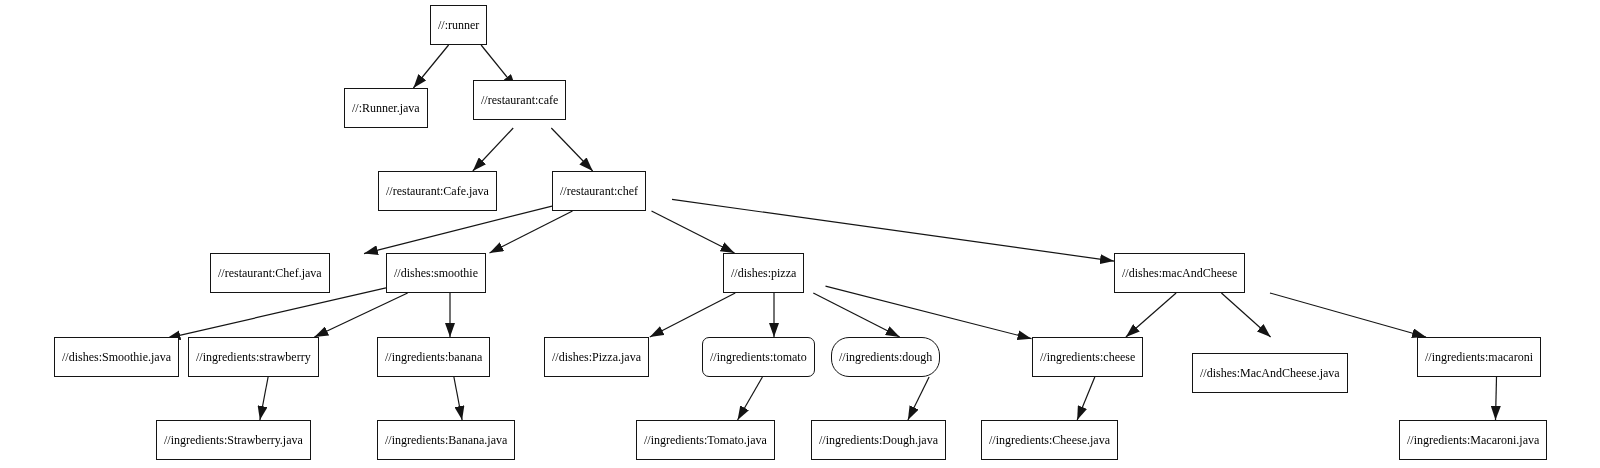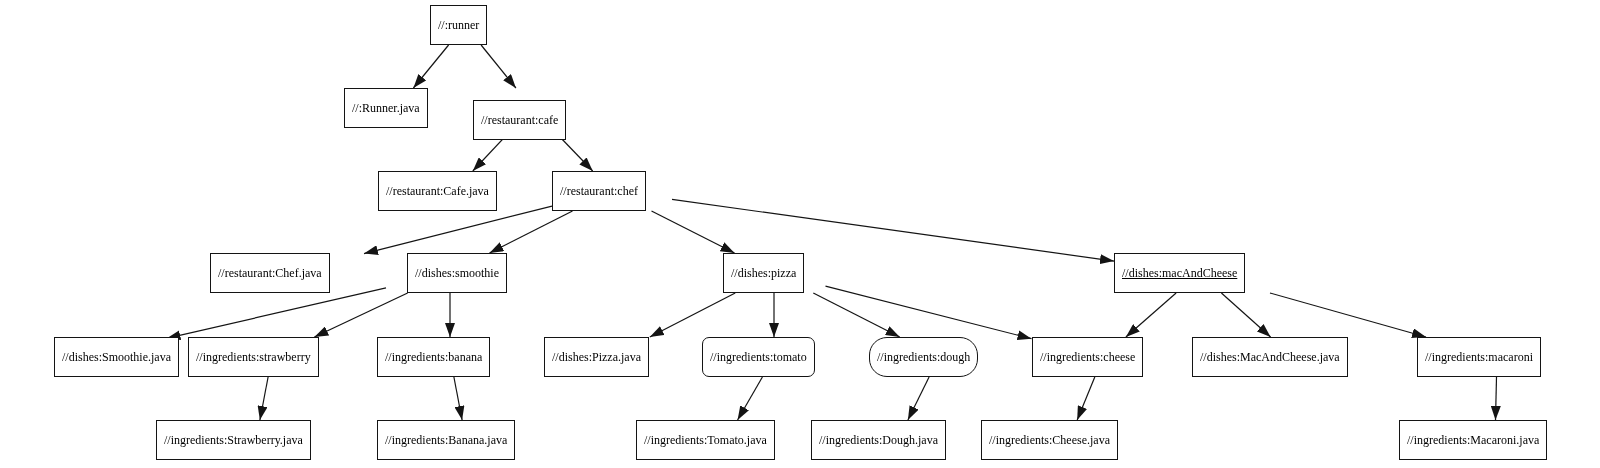--- a/index.html
+++ b/index.html
@@ -67,35 +67,35 @@
       <line x1="929.1" y1="377.0" x2="907.9" y2="420.0" stroke="#141414" stroke-width="1.2" marker-end="url(#arrowhead)"></line>
       <line x1="1094.8" y1="377.0" x2="1077.2" y2="420.0" stroke="#141414" stroke-width="1.2" marker-end="url(#arrowhead)"></line>
       <line x1="1176.1" y1="293.0" x2="1125.9" y2="337.0" stroke="#141414" stroke-width="1.2" marker-end="url(#arrowhead)"></line>
       <line x1="1221.4" y1="293.0" x2="1270.6" y2="337.0" stroke="#141414" stroke-width="1.2" marker-end="url(#arrowhead)"></line>
       <line x1="1270.0" y1="293.0" x2="1426.0" y2="337.0" stroke="#141414" stroke-width="1.2" marker-end="url(#arrowhead)"></line>
       <line x1="1496.5" y1="377.0" x2="1495.5" y2="420.0" stroke="#141414" stroke-width="1.2" marker-end="url(#arrowhead)"></line>
     </svg>
   <div id="node-layer">
       <div class="node" style="left: 430px; top: 5px;">//:runner</div>
       <div class="node" style="left: 344px; top: 88px;">//:Runner.java</div>
-      <div class="node" style="left: 473px; top: 100px;">//restaurant:cafe</div>
+      <div class="node" style="left: 473px; top: 80px;">//restaurant:cafe</div>
       <div class="node" style="left: 378px; top: 171px; font-family: Liberation Serif, serif;">//restaurant:Cafe.java</div>
       <div class="node" style="left: 552px; top: 171px;">//restaurant:chef</div>
       <div class="node" style="left: 210px; top: 253px; text-align: right;">//restaurant:Chef.java</div>
-      <div class="node" style="left: 386px; top: 253px; margin-left: 21px;">//dishes:smoothie</div>
+      <div class="node" style="left: 386px; top: 253px;">//dishes:smoothie</div>
       <div class="node" style="left: 723px; top: 253px;">//dishes:pizza</div>
-      <div class="node" style="left: 1114px; top: 253px; text-decoration: underline;">//dishes:macAndCheese</div>
+      <div class="node" style="left: 1114px; top: 253px;">//dishes:macAndCheese</div>
       <div class="node" style="left: 6px; top: 337px; margin-left: 48px;">//dishes:Smoothie.java</div>
       <div class="node" style="left: 188px; top: 337px;">//ingredients:strawberry</div>
       <div class="node" style="left: 377px; top: 337px;">//ingredients:banana</div>
       <div class="node" style="left: 544px; top: 337px;">//dishes:Pizza.java</div>
       <div class="node" style="left: 702px; top: 337px; border-radius: 7px;">//ingredients:tomato</div>
-      <div class="node" style="left: 869px; top: 337px; border-radius: 18px;">//ingredients:dough</div>
+      <div class="node" style="left: 831px; top: 337px; border-radius: 18px;">//ingredients:dough</div>
       <div class="node" style="left: 1032px; top: 337px;">//ingredients:cheese</div>
-      <div class="node" style="left: 1192px; top: 337px;">//dishes:MacAndCheese.java</div>
+      <div class="node" style="left: 1192px; top: 353px;">//dishes:MacAndCheese.java</div>
       <div class="node" style="left: 1417px; top: 337px;">//ingredients:macaroni</div>
       <div class="node" style="left: 156px; top: 420px;">//ingredients:Strawberry.java</div>
       <div class="node" style="left: 377px; top: 420px;">//ingredients:Banana.java</div>
       <div class="node" style="left: 636px; top: 420px;">//ingredients:Tomato.java</div>
       <div class="node" style="left: 811px; top: 420px;">//ingredients:Dough.java</div>
       <div class="node" style="left: 981px; top: 420px;">//ingredients:Cheese.java</div>
       <div class="node" style="left: 1399px; top: 420px;">//ingredients:Macaroni.java</div>
     </div>
 </div>
 

